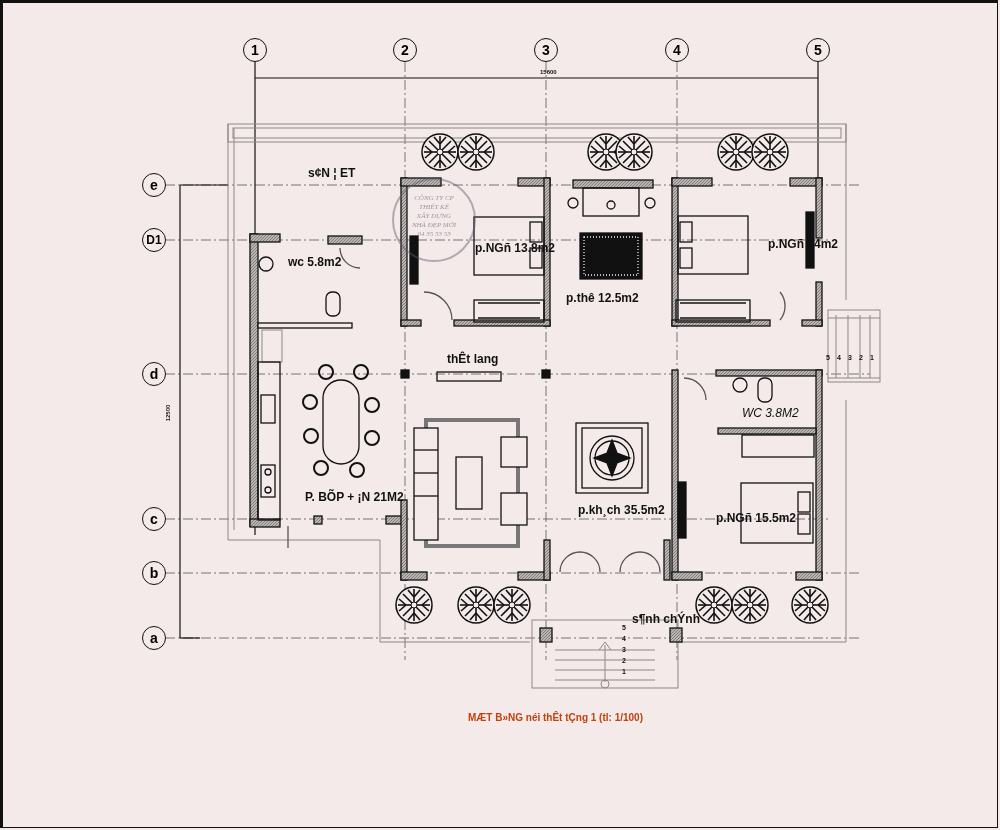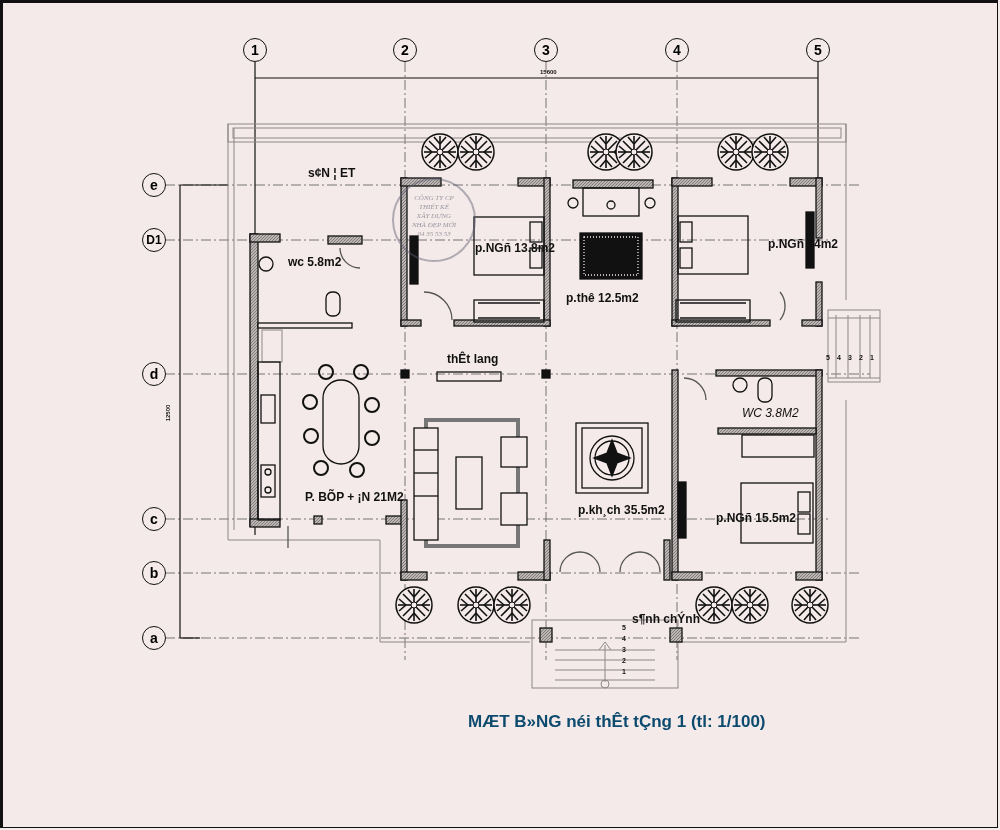--- a/index.html
+++ b/index.html
@@ -3,21 +3,21 @@
 <meta charset="utf-8">
 <style>
   html,body{margin:0;padding:0;}
   body{width:1000px;height:830px;background:#f4eae9;position:relative;overflow:hidden;font-family:"Liberation Sans",sans-serif;}
   .frame{position:absolute;left:0;top:0;width:998px;height:828px;border:1px solid #111;border-left:3px solid #111;border-top:3px solid #111;box-sizing:border-box;}
   svg{position:absolute;left:0;top:0;}
   .lbl{position:absolute;font-weight:bold;color:#111;white-space:nowrap;}
   .small{font-size:7px;}
   .room{font-size:12px;}
   .axis-bubble{position:absolute;width:24px;height:24px;border:1.5px solid #111;border-radius:50%;background:#f4eae9;display:flex;align-items:center;justify-content:center;font-weight:bold;font-size:14px;box-sizing:border-box;}
-  .title{position:absolute;left:468px;top:712px;font-size:17px;font-weight:bold;color:#0c4a6e;}
+  .title{position:absolute;left:468px;top:712px;font-size:10px;font-weight:bold;color:#c2410c;}
   .stamp{position:absolute;left:392px;top:178px;width:84px;height:84px;border:2px solid rgba(90,90,110,0.45);border-radius:50%;box-sizing:border-box;color:rgba(80,80,100,0.55);font-family:"Liberation Serif",serif;font-size:7px;text-align:center;line-height:9px;padding-top:14px;font-style:italic;}
 </style>
 </head>
 <body>
 
 <div class="frame"></div>
 
 <svg width="1000" height="830" xmlns="http://www.w3.org/2000/svg">
   <defs>
     <pattern id="hatch" width="3" height="3" patternUnits="userSpaceOnUse">

